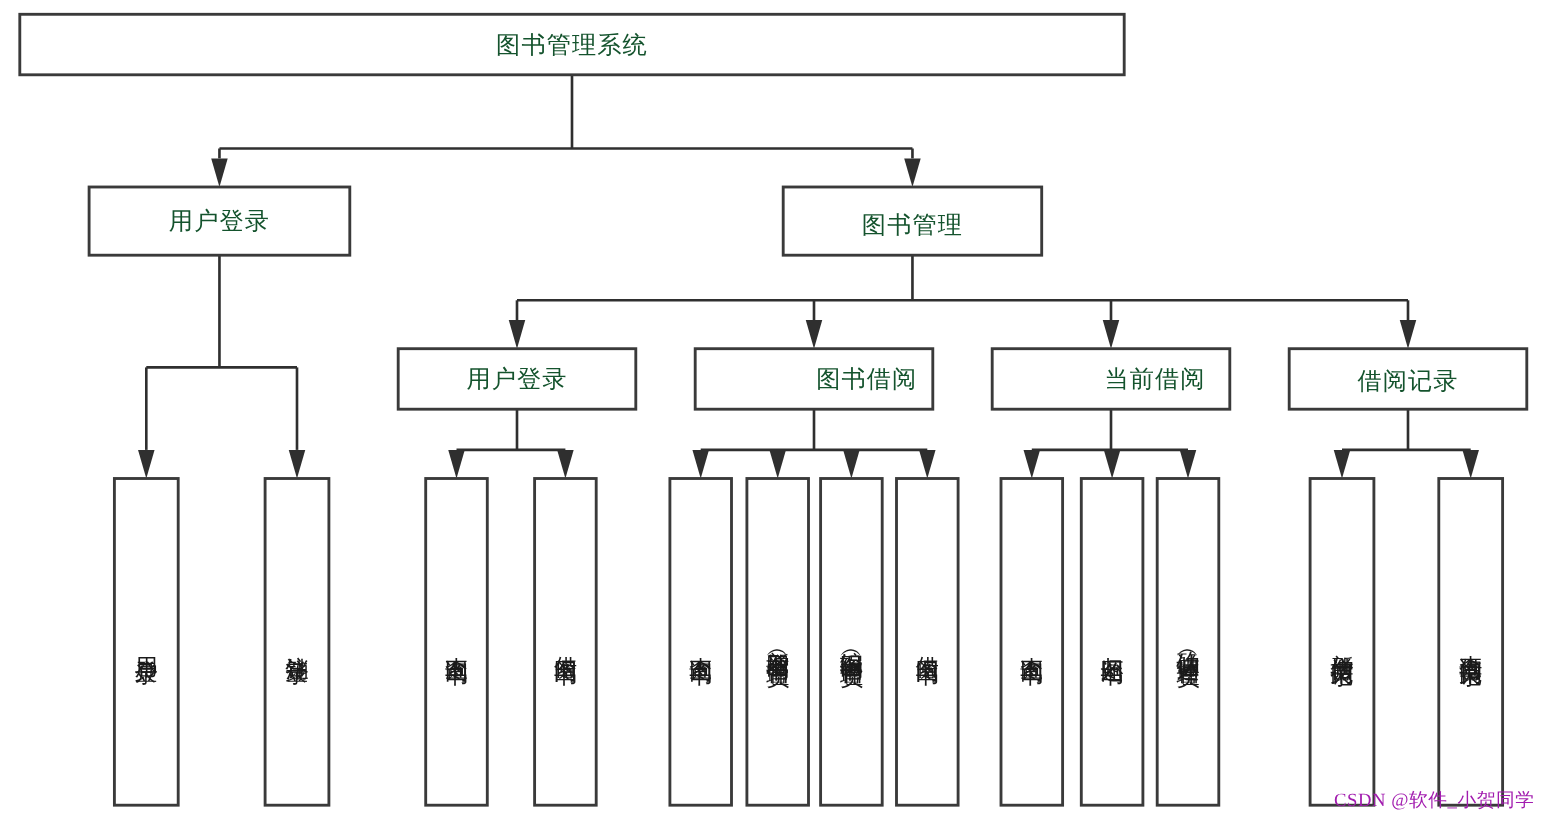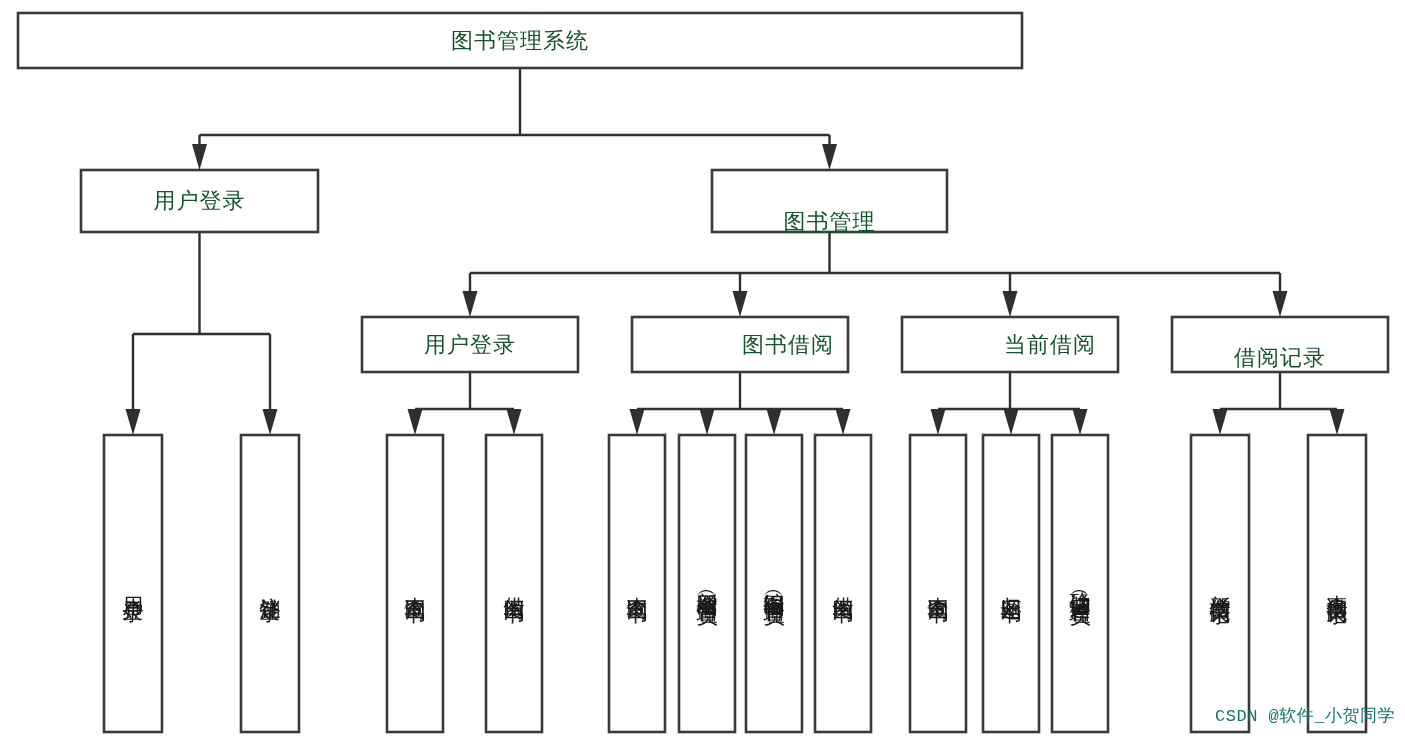--- a/index.html
+++ b/index.html
@@ -65,24 +65,24 @@
     letter-spacing: 1px;
     display: flex;
     align-items: center;
     justify-content: center;
     pointer-events: none;
     white-space: nowrap;
   }
   .watermark {
     position: absolute;
     right: 10px;
-    bottom: 20px;
-    font-family: Liberation Mono, monospace;
+    bottom: 8px;
+    font-family: Liberation Serif, serif;
     font-size: 17px;
-    color: #0f766e;
+    color: #a21caf;
     letter-spacing: 0.5px;
     white-space: nowrap;
   }
 </style>
 </head>
 <body>
 
 <div id="diagram-root">
 
   <svg id="flow" viewBox="0 0 1405 747">
@@ -160,25 +160,25 @@
         <rect x="983" y="435" width="56" height="297" class="node-rect"></rect>
         <rect x="1052" y="435" width="56" height="297" class="node-rect"></rect>
         <rect x="1191" y="435" width="58" height="297" class="node-rect"></rect>
         <rect x="1308" y="435" width="58" height="297" class="node-rect"></rect>
       </g>
   </svg>
 
   <div id="labels-layer">
       <div class="hlabel" style="left: 18px; top: 13px; width: 1004px; height: 55px;">图书管理系统</div>
       <div class="hlabel" style="left: 81px; top: 170px; width: 237px; height: 62px;">用户登录</div>
-      <div class="hlabel" style="left: 712px; top: 186px; width: 235px; height: 72px; text-decoration: underline;">图书管理</div>
+      <div class="hlabel" style="left: 712px; top: 169px; width: 235px; height: 72px;">图书管理</div>
       <div class="hlabel" style="left: 362px; top: 317px; width: 216px; height: 55px;">用户登录</div>
       <div class="hlabel" style="left: 632px; top: 317px; width: 216px; height: 55px; padding-left: 48px;">图书借阅</div>
       <div class="hlabel" style="left: 932px; top: 317px; width: 236px; height: 55px;">当前借阅</div>
-      <div class="hlabel" style="left: 1172px; top: 324px; width: 216px; height: 68px;">借阅记录</div>
+      <div class="hlabel" style="left: 1172px; top: 313px; width: 216px; height: 68px;">借阅记录</div>
       <div class="vlabel" style="left: 104px; top: 435px; width: 58px; height: 297px;">用户登录</div>
       <div class="vlabel" style="left: 241px; top: 435px; width: 58px; height: 297px;">注销登录</div>
       <div class="vlabel" style="left: 387px; top: 435px; width: 56px; height: 297px;">查询图书</div>
       <div class="vlabel" style="left: 486px; top: 435px; width: 56px; height: 297px;">借阅图书</div>
       <div class="vlabel" style="left: 609px; top: 435px; width: 56px; height: 297px;">查询图书</div>
       <div class="vlabel" style="left: 679px; top: 435px; width: 56px; height: 297px;">新增图书（管理员）</div>
       <div class="vlabel" style="left: 746px; top: 435px; width: 56px; height: 297px;">编辑图书（管理员）</div>
       <div class="vlabel" style="left: 815px; top: 435px; width: 56px; height: 297px;">借阅图书</div>
       <div class="vlabel" style="left: 910px; top: 435px; width: 56px; height: 297px;">查询图书</div>
       <div class="vlabel" style="left: 983px; top: 435px; width: 56px; height: 297px;">归还图书</div>

